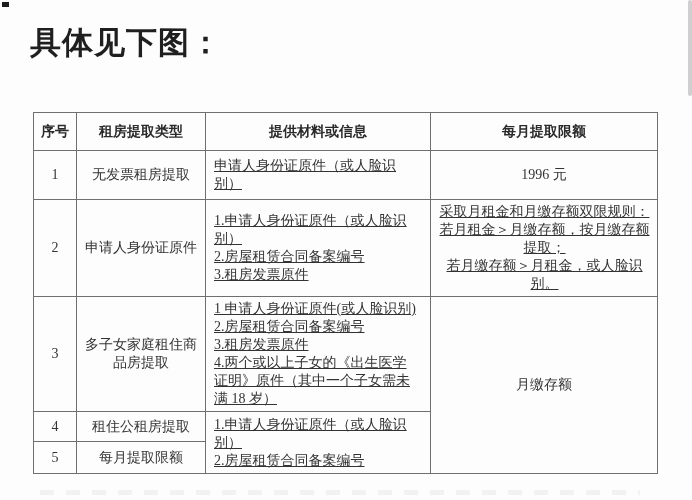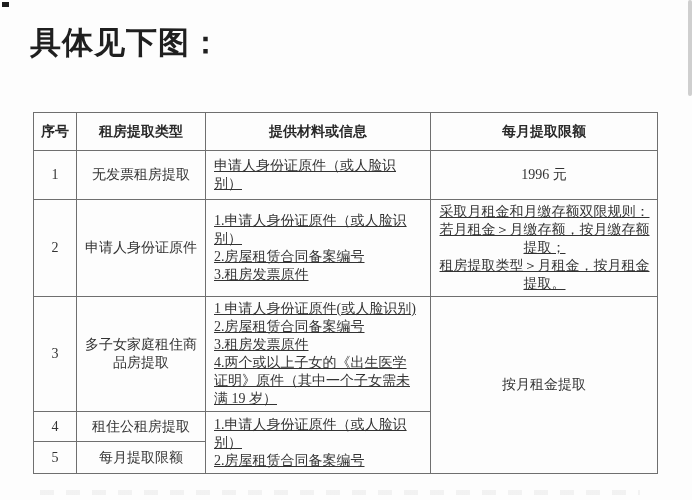--- a/index.html
+++ b/index.html
@@ -94,34 +94,34 @@
       <td class="c-center">2</td>
       <td class="c-center">申请人身份证原件</td>
       <td class="c-left">
         <div class="line">1.申请人身份证原件（或人脸识别）</div>
         <div class="line">2.房屋租赁合同备案编号</div>
         <div class="line">3.租房发票原件</div>
       </td>
       <td class="c-left-rules">
         <div class="line">采取月租金和月缴存额双限规则：</div>
         <div class="line">若月租金＞月缴存额，按月缴存额提取；</div>
-        <div class="line">租房提取类型＞月租金，按月租金提取。</div>
+        <div class="line">若月缴存额＞月租金，或人脸识别。</div>
       </td>
     </tr>
 
     <tr class="r3">
       <td class="c-center">3</td>
       <td class="c-center">多子女家庭租住商品房提取</td>
       <td class="c-left">
         <div class="line">1 申请人身份证原件(或人脸识别)</div>
         <div class="line">2.房屋租赁合同备案编号</div>
         <div class="line">3.租房发票原件</div>
-        <div class="line">4.两个或以上子女的《出生医学证明》原件（其中一个子女需未满 19 岁）</div>
+        <div class="line">4.两个或以上子女的《出生医学证明》原件（其中一个子女需未满 18 岁）</div>
       </td>
-      <td class="c-center" rowspan="3">按月租金提取</td>
+      <td class="c-center" rowspan="3">月缴存额</td>
     </tr>
 
     <tr class="r4">
       <td class="c-center">4</td>
       <td class="c-center">租住公租房提取</td>
       <td class="c-left" rowspan="2">
         <div class="line">1.申请人身份证原件（或人脸识别）</div>
         <div class="line">2.房屋租赁合同备案编号</div>
       </td>
     </tr>

